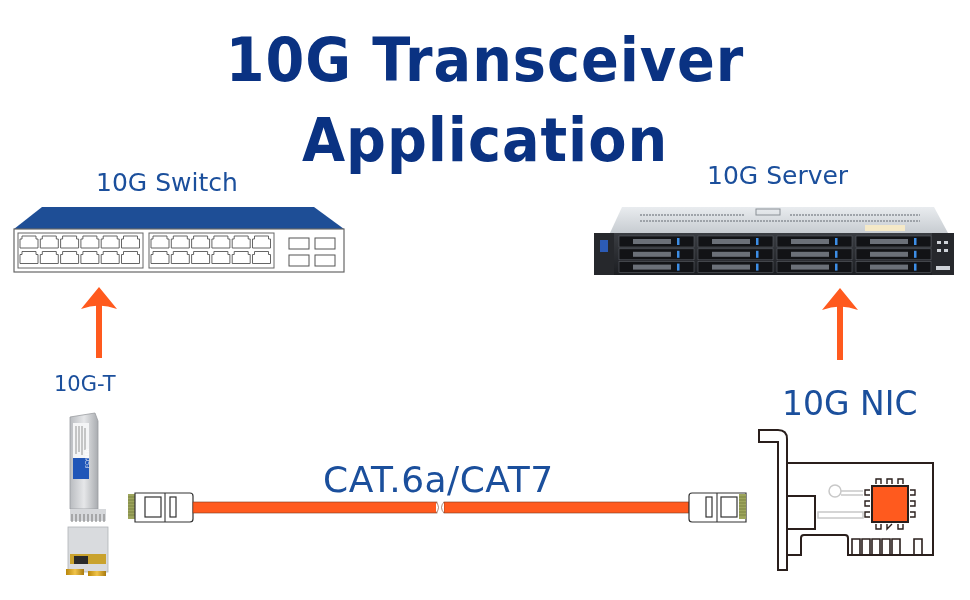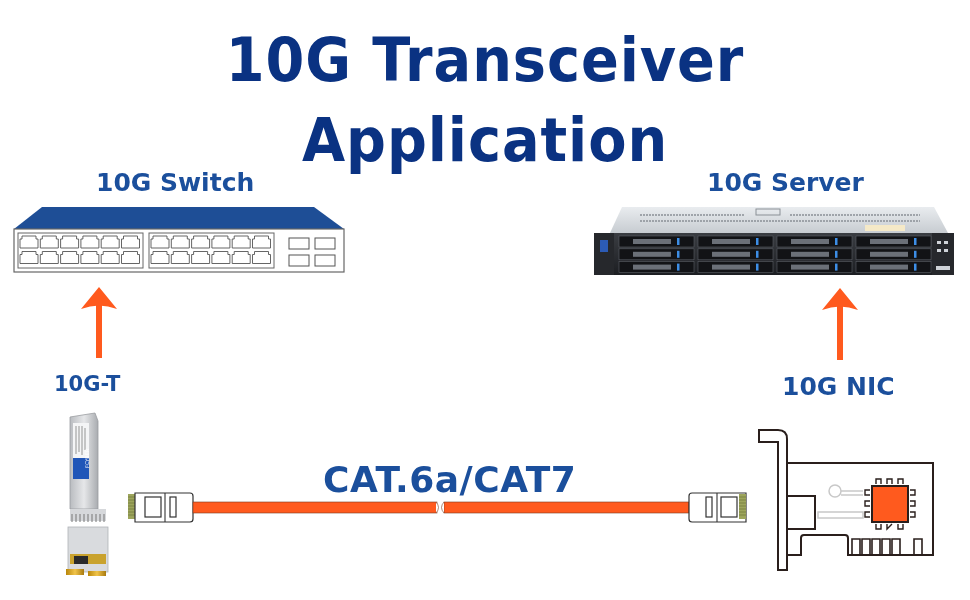--- a/index.html
+++ b/index.html
@@ -1,22 +1,22 @@
 <!DOCTYPE html>
 <html><head>
 <meta charset="utf-8">
 <style>
   html,body{margin:0;padding:0;background:#ffffff;}
   body{width:970px;height:600px;position:relative;overflow:hidden;font-family:"DejaVu Sans","Liberation Sans",sans-serif;}
   .title{position:absolute;left:0;top:20px;width:970px;text-align:center;font-weight:bold;font-size:60px;letter-spacing:1px;color:#0a3282;line-height:80px;font-family:"DejaVu Sans",sans-serif;transform:scaleX(0.93);transform-origin:center;}
-  .label{position:absolute;font-weight:bold;color:#1b4f9c;font-family:"DejaVu Sans",sans-serif;white-space:nowrap;}
+  .label{position:absolute;font-weight:normal;color:#1b4f9c;font-family:"DejaVu Sans",sans-serif;white-space:nowrap;}
   .lbl-switch{left:96px;top:168px;font-size:25px;}
-  .lbl-server{left:707px;top:168px;font-size:25px;}
+  .lbl-server{left:707px;top:161px;font-size:25px;}
   .lbl-10gt{left:54px;top:372px;font-size:21px;}
-  .lbl-nic{left:782px;top:372px;font-size:25px;}
+  .lbl-nic{left:782px;top:384px;font-size:33px;}
   .lbl-cable{left:323px;top:459px;font-size:36px;letter-spacing:0.5px;}
   svg{position:absolute;left:0;top:0;}
 </style>
 </head>
 <body>
 
 <div class="title">10G Transceiver Application</div>
 
 <div class="label lbl-switch">10G Switch</div>
 <div class="label lbl-server">10G Server</div>

